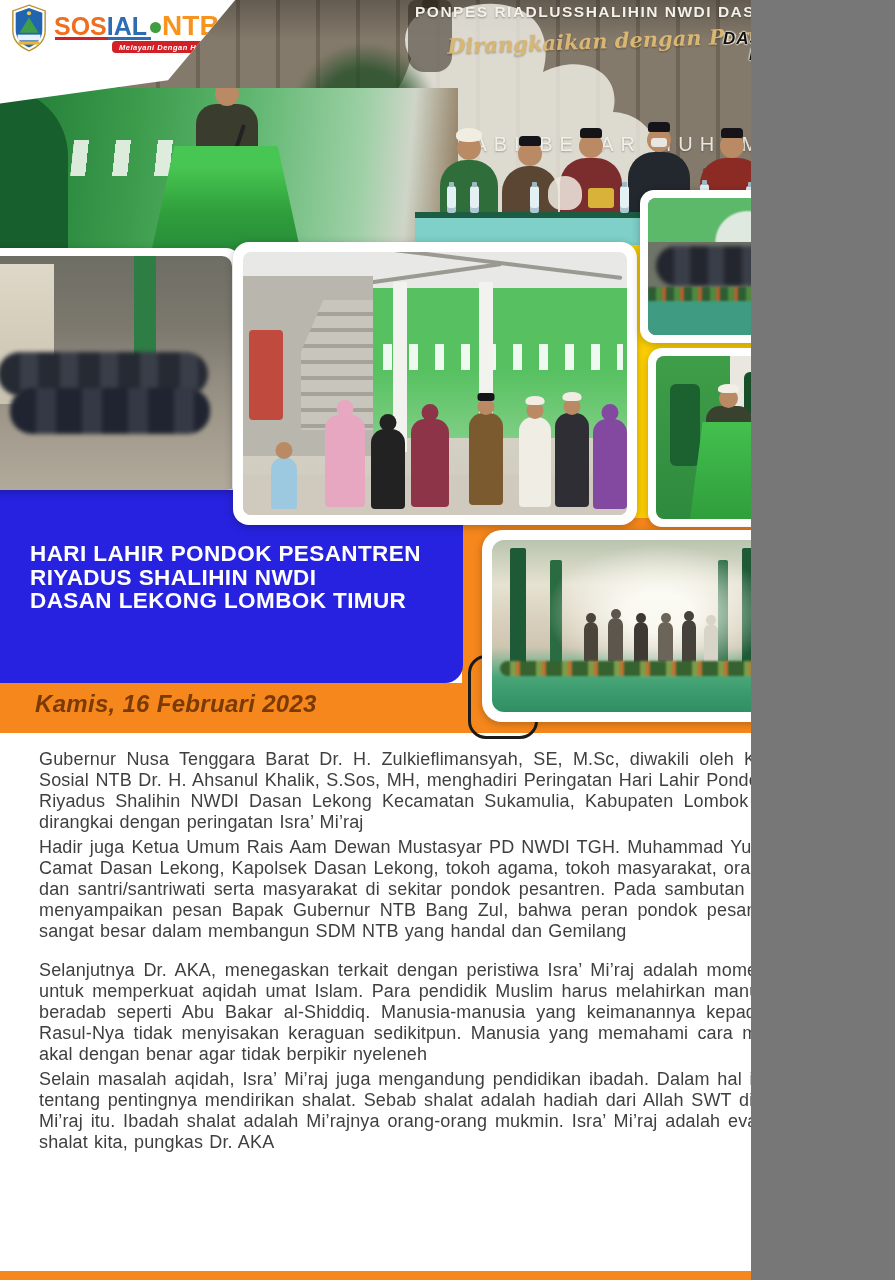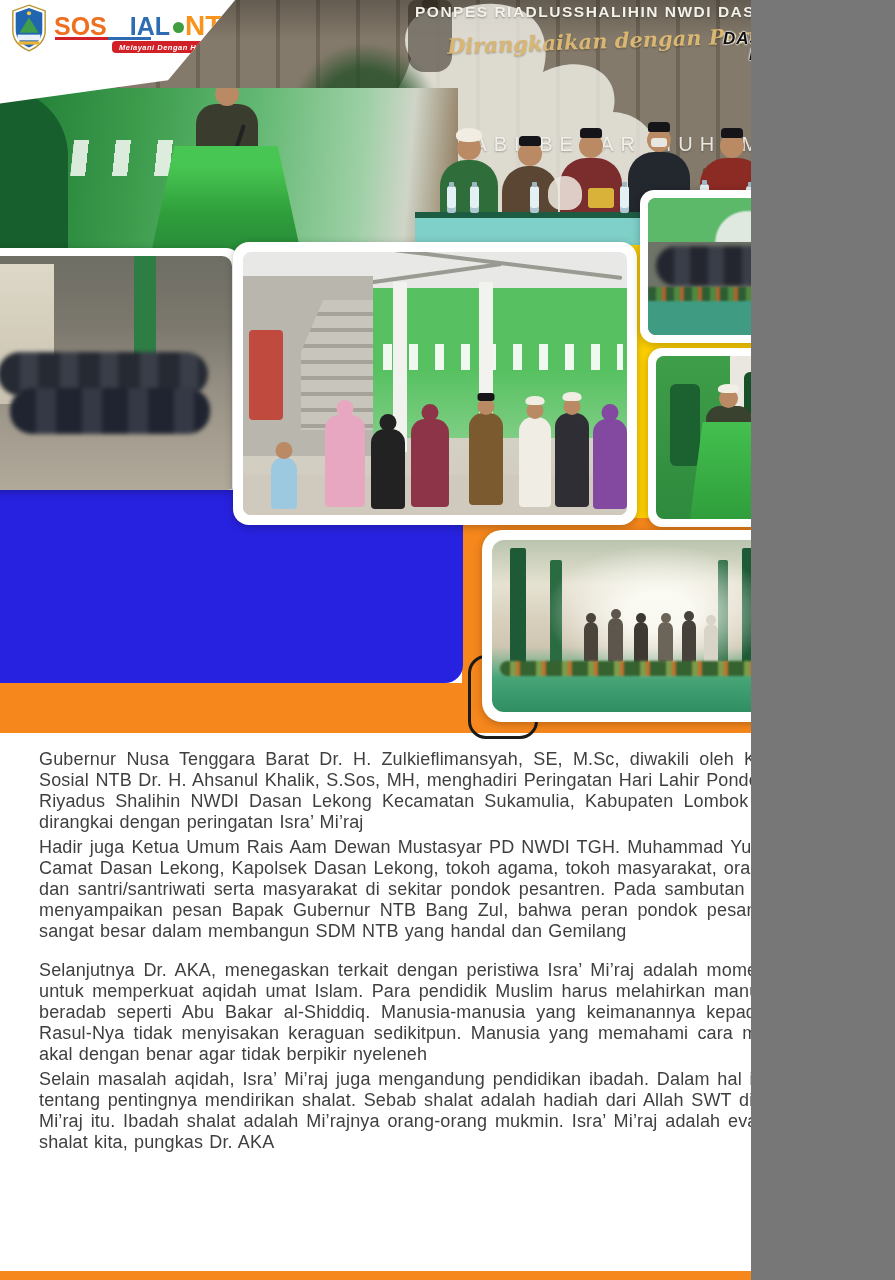--- a/index.html
+++ b/index.html
@@ -71,21 +71,21 @@
     border-radius:4px;background:#101014;}
   .pp-mic{position:absolute;left:238px;top:36px;width:4px;height:26px;background:#222;
     transform:rotate(18deg);border-radius:2px;}
 
   
   .corner-banner{left:0;top:0;width:240px;height:110px;background:#fff;z-index:3;
     clip-path:polygon(0 0,98% 0,70% 73%,0 94%);}
   .logo-line{position:absolute;left:54px;top:10px;font-weight:700;font-size:25px;
     letter-spacing:0;white-space:nowrap;}
   .logo-sos{color:#ee6f1e;}
-  .logo-ial{color:#2e6db4;margin-left:23px;}
+  .logo-ial{color:#2e6db4;}
   .logo-dot{display:inline-block;width:11px;height:11px;border-radius:50%;background:#3f9e3f;
     margin:0 1px 2px 3px;}
   .logo-ntb{color:#f7941d;font-size:28px;}
   .logo-underline{position:absolute;left:55px;top:37px;width:96px;height:3px;
     background:linear-gradient(90deg,#d12026 0 55%,#2e6db4 55% 100%);}
   .tagline{position:absolute;left:112px;top:41px;background:#d12026;color:#fff;
     font-size:7.5px;font-style:italic;font-weight:700;letter-spacing:.5px;
     padding:1.5px 7px;border-radius:4px;}
 
   
@@ -398,20 +398,26 @@
       <div class="wfig" style="--c:#4b443b;left:92px;bottom:50px;width:14px;height:40px;"></div>
       <div class="wfig" style="--c:#5c564c;left:116px;bottom:50px;width:15px;height:44px;"></div>
       <div class="wfig" style="--c:#3e3a33;left:142px;bottom:48px;width:14px;height:42px;"></div>
       <div class="wfig" style="--c:#6b6458;left:166px;bottom:50px;width:15px;height:40px;"></div>
       <div class="wfig" style="--c:#46413a;left:190px;bottom:48px;width:14px;height:44px;"></div>
       <div class="wfig" style="--c:#d8d4c8;left:212px;bottom:48px;width:14px;height:40px;"></div>
       <div class="w-garland"></div>
     </div>
   </div>
 
+  <div class="abs headline">
+    <div>HARI LAHIR PONDOK PESANTREN</div>
+    <div>RIYADUS SHALIHIN NWDI</div>
+    <div>DASAN LEKONG LOMBOK TIMUR</div>
+  </div>
+  <div class="abs dateline">Kamis, 16 Februari 2023</div>
 
   <div class="abs article">
     <p>Gubernur Nusa Tenggara Barat Dr. H. Zulkieflimansyah, SE, M.Sc, diwakili oleh Kepala Dinas Sosial NTB Dr. H.  Ahsanul Khalik, S.Sos, MH,  menghadiri Peringatan Hari Lahir Pondok Pesantren Riyadus Shalihin NWDI Dasan Lekong Kecamatan Sukamulia, Kabupaten Lombok Timur, yang dirangkai dengan peringatan Isra’ Mi’raj</p>
     <p>Hadir juga Ketua Umum Rais Aam Dewan Mustasyar PD NWDI TGH. Muhammad Yusuf Makmun, Camat Dasan Lekong, Kapolsek Dasan Lekong, tokoh agama, tokoh masyarakat, orang tua Santri dan santri/santriwati serta masyarakat di sekitar pondok pesantren. Pada sambutan nya Dr. AKA menyampaikan pesan Bapak Gubernur NTB Bang Zul, bahwa peran pondok pesantren di NTB sangat besar dalam membangun SDM NTB yang handal dan Gemilang</p>
     <p class="gap">Selanjutnya Dr. AKA, menegaskan terkait dengan peristiwa Isra’ Mi’raj adalah momen yang baik untuk memperkuat aqidah umat Islam. Para pendidik Muslim harus melahirkan manusia-manusia beradab seperti Abu Bakar al-Shiddiq. Manusia-manusia yang keimanannya kepada Allah dan Rasul-Nya tidak menyisakan keraguan sedikitpun. Manusia yang memahami cara menggunakan akal dengan benar agar tidak berpikir nyeleneh</p>
     <p>Selain masalah aqidah, Isra’ Mi’raj juga mengandung pendidikan ibadah. Dalam hal ini tentu saja tentang pentingnya mendirikan shalat. Sebab shalat adalah hadiah dari Allah SWT di malam Isra’ Mi’raj itu. Ibadah shalat adalah Mi’rajnya orang-orang mukmin. Isra’ Mi’raj adalah evaluasi ibadah shalat kita, pungkas Dr. AKA</p>
   </div>
 
   <div class="abs bottom-bar"></div>
 </div>

